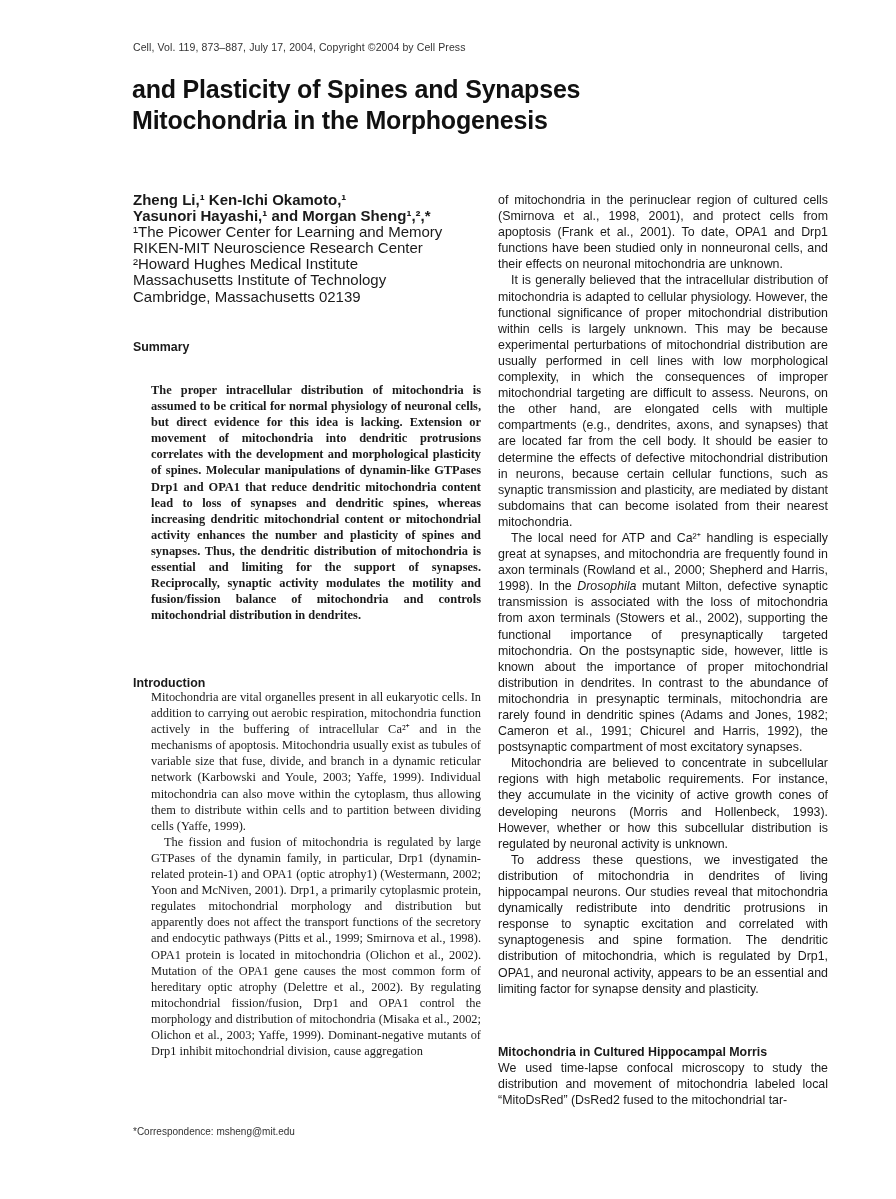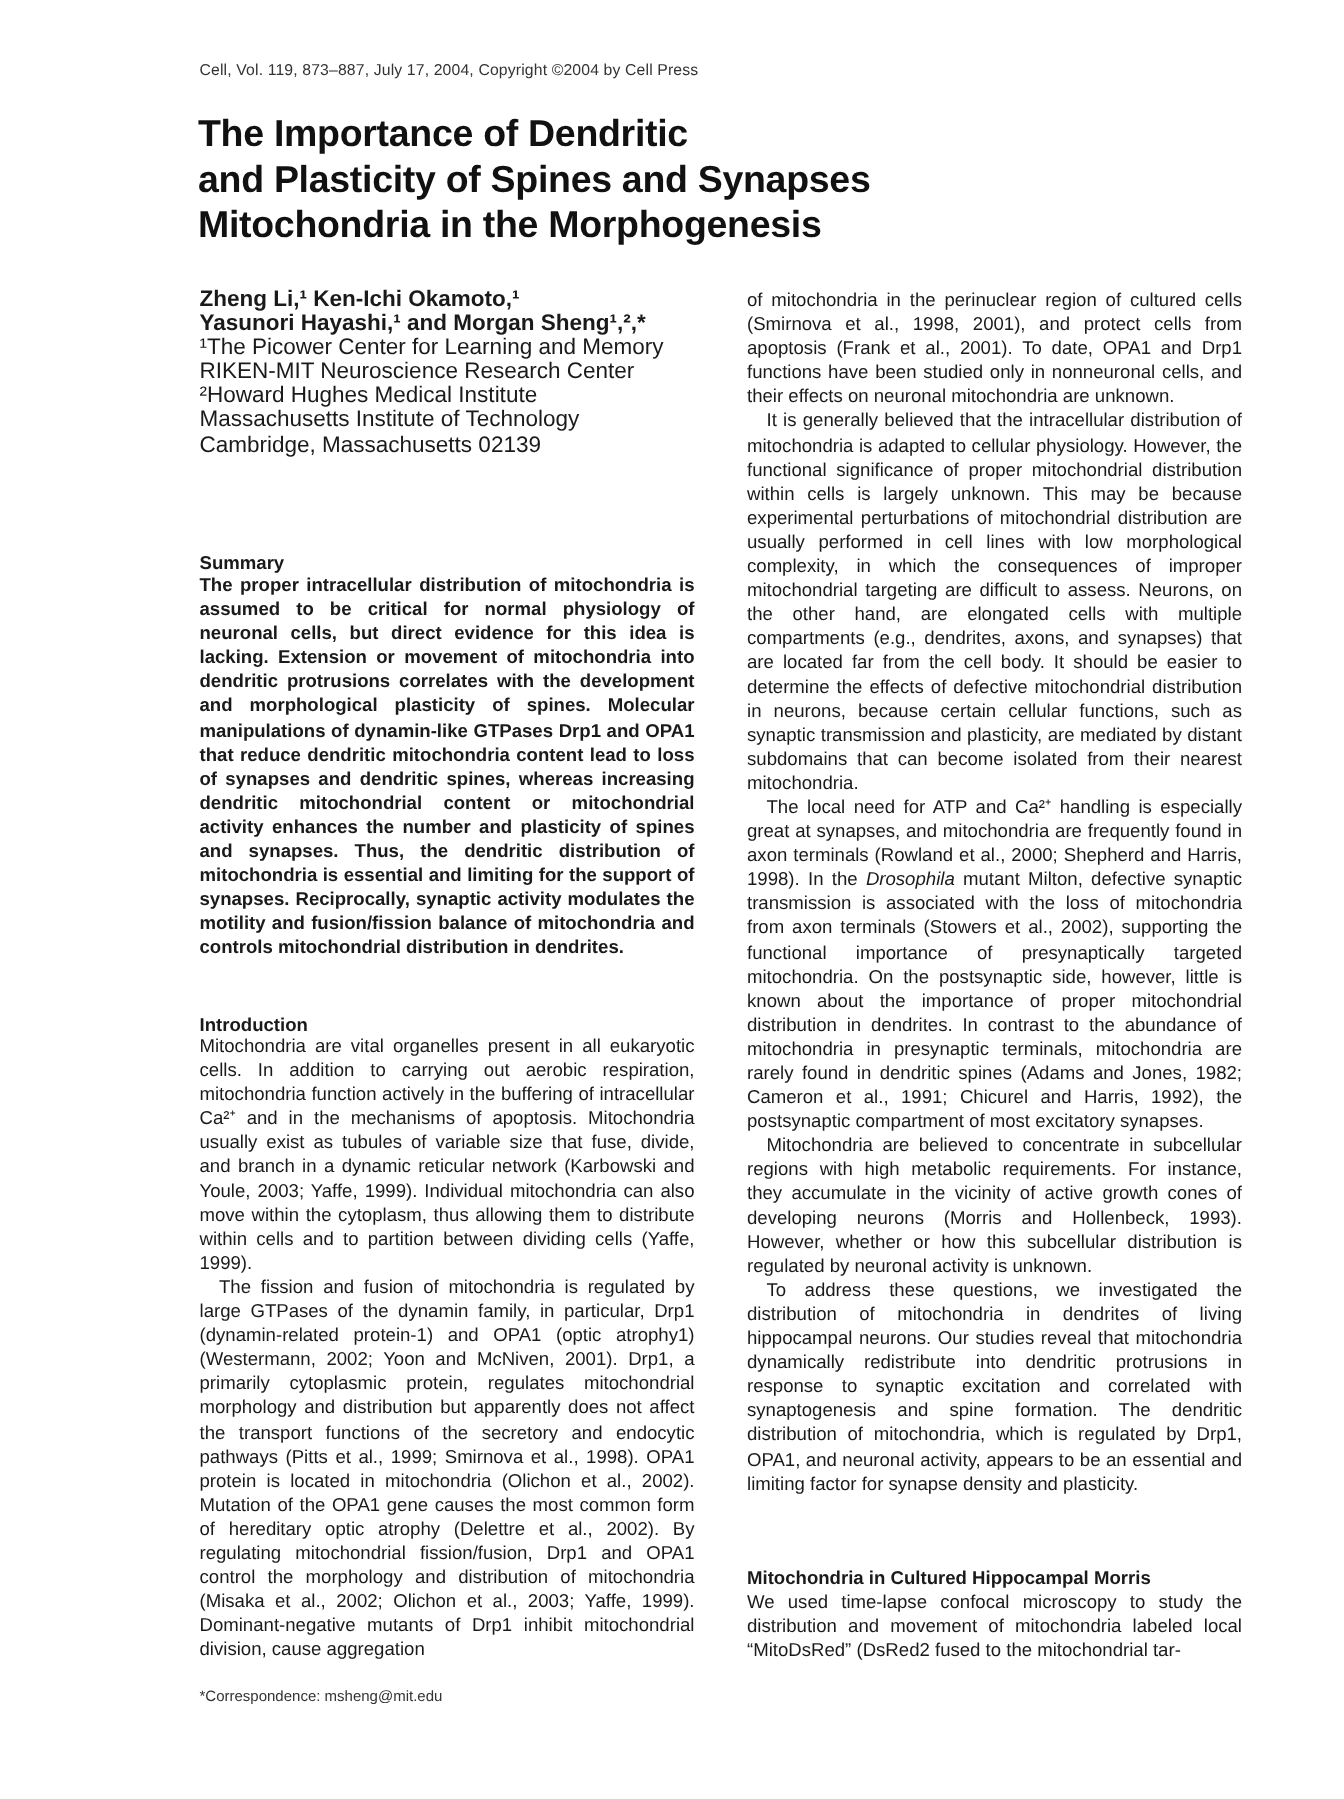--- a/index.html
+++ b/index.html
@@ -3,53 +3,52 @@
 <meta charset="utf-8">
 <style>
   html, body { margin: 0; padding: 0; background: #ffffff; }
   body { width: 896px; height: 1199px; position: relative; overflow: hidden;
          font-family: "Liberation Sans", sans-serif; color: #1a1a1a; }
   .journal { position: absolute; left: 133px; top: 41px; font-size: 10.5px; color: #333; letter-spacing: 0.1px; }
   .title { position: absolute; left: 132px; top: 74px; width: 560px; font-size: 25px; font-weight: bold;
            line-height: 30.5px; color: #111; letter-spacing: -0.2px; }
   .title div { white-space: nowrap; }
   .col { position: absolute; width: 330px; font-size: 12.4px; line-height: 16.1px; text-align: justify; }
-  .col-left { left: 133px; }
+  .col-left { left: 151px; font-family: Liberation Serif, serif; }
   .col-right { left: 498px; }
   .authors { position: absolute; left: 133px; top: 192px; font-size: 15px; line-height: 16.1px; }
   .authors .b { font-weight: bold; }
   .heading { font-weight: bold; font-size: 12.4px; }
   .sec-heading { position: absolute; left: 133px; font-weight: bold; font-size: 12.4px; }
   .abstract { font-weight: bold; }
   p { margin: 0; }
   p.indent { text-indent: 13px; }
   .footnote { position: absolute; left: 133px; top: 1126px; font-size: 10px; color: #333; }
 </style>
 </head>
 <body>
 
 <div class="journal">Cell, Vol. 119, 873–887, July 17, 2004, Copyright ©2004 by Cell Press</div>
 
 <div class="title">
-  <div>The Importance of Dendritic</div>
   <div>and Plasticity of Spines and Synapses</div>
   <div>Mitochondria in the Morphogenesis</div>
 </div>
 
 <div class="authors">
   <div class="b">Zheng Li,¹ Ken-Ichi Okamoto,¹</div>
   <div class="b">Yasunori Hayashi,¹ and Morgan Sheng¹,²,*</div>
   <div>¹The Picower Center for Learning and Memory</div>
   <div>RIKEN-MIT Neuroscience Research Center</div>
   <div>²Howard Hughes Medical Institute</div>
   <div>Massachusetts Institute of Technology</div>
   <div>Cambridge, Massachusetts 02139</div>
 </div>
 
-<div class="sec-heading" style="top:368px;">Summary</div>
+<div class="sec-heading" style="top:340px;">Summary</div>
 
 <div class="col col-left" style="top:382px;">
   <p class="abstract jl-not">The proper intracellular distribution of mitochondria is assumed to be critical for normal physiology of neuronal cells, but direct evidence for this idea is lacking. Extension or movement of mitochondria into dendritic protrusions correlates with the development and morphological plasticity of spines. Molecular manipulations of dynamin-like GTPases Drp1 and OPA1 that reduce dendritic mitochondria content lead to loss of synapses and dendritic spines, whereas increasing dendritic mitochondrial content or mitochondrial activity enhances the number and plasticity of spines and synapses. Thus, the dendritic distribution of mitochondria is essential and limiting for the support of synapses. Reciprocally, synaptic activity modulates the motility and fusion/fission balance of mitochondria and controls mitochondrial distribution in dendrites.</p>
 </div>
 
 <div class="sec-heading" style="top:676px;">Introduction</div>
 
 <div class="col col-left" style="top:689px;">
   <p>Mitochondria are vital organelles present in all eukaryotic cells. In addition to carrying out aerobic respiration, mitochondria function actively in the buffering of intracellular Ca²⁺ and in the mechanisms of apoptosis. Mitochondria usually exist as tubules of variable size that fuse, divide, and branch in a dynamic reticular network (Karbowski and Youle, 2003; Yaffe, 1999). Individual mitochondria can also move within the cytoplasm, thus allowing them to distribute within cells and to partition between dividing cells (Yaffe, 1999).</p>
   <p class="indent">The fission and fusion of mitochondria is regulated by large GTPases of the dynamin family, in particular, Drp1 (dynamin-related protein-1) and OPA1 (optic atrophy1) (Westermann, 2002; Yoon and McNiven, 2001). Drp1, a primarily cytoplasmic protein, regulates mitochondrial morphology and distribution but apparently does not affect the transport functions of the secretory and endocytic pathways (Pitts et al., 1999; Smirnova et al., 1998). OPA1 protein is located in mitochondria (Olichon et al., 2002). Mutation of the OPA1 gene causes the most common form of hereditary optic atrophy (Delettre et al., 2002). By regulating mitochondrial fission/fusion, Drp1 and OPA1 control the morphology and distribution of mitochondria (Misaka et al., 2002; Olichon et al., 2003; Yaffe, 1999). Dominant-negative mutants of Drp1 inhibit mitochondrial division, cause aggregation</p>

